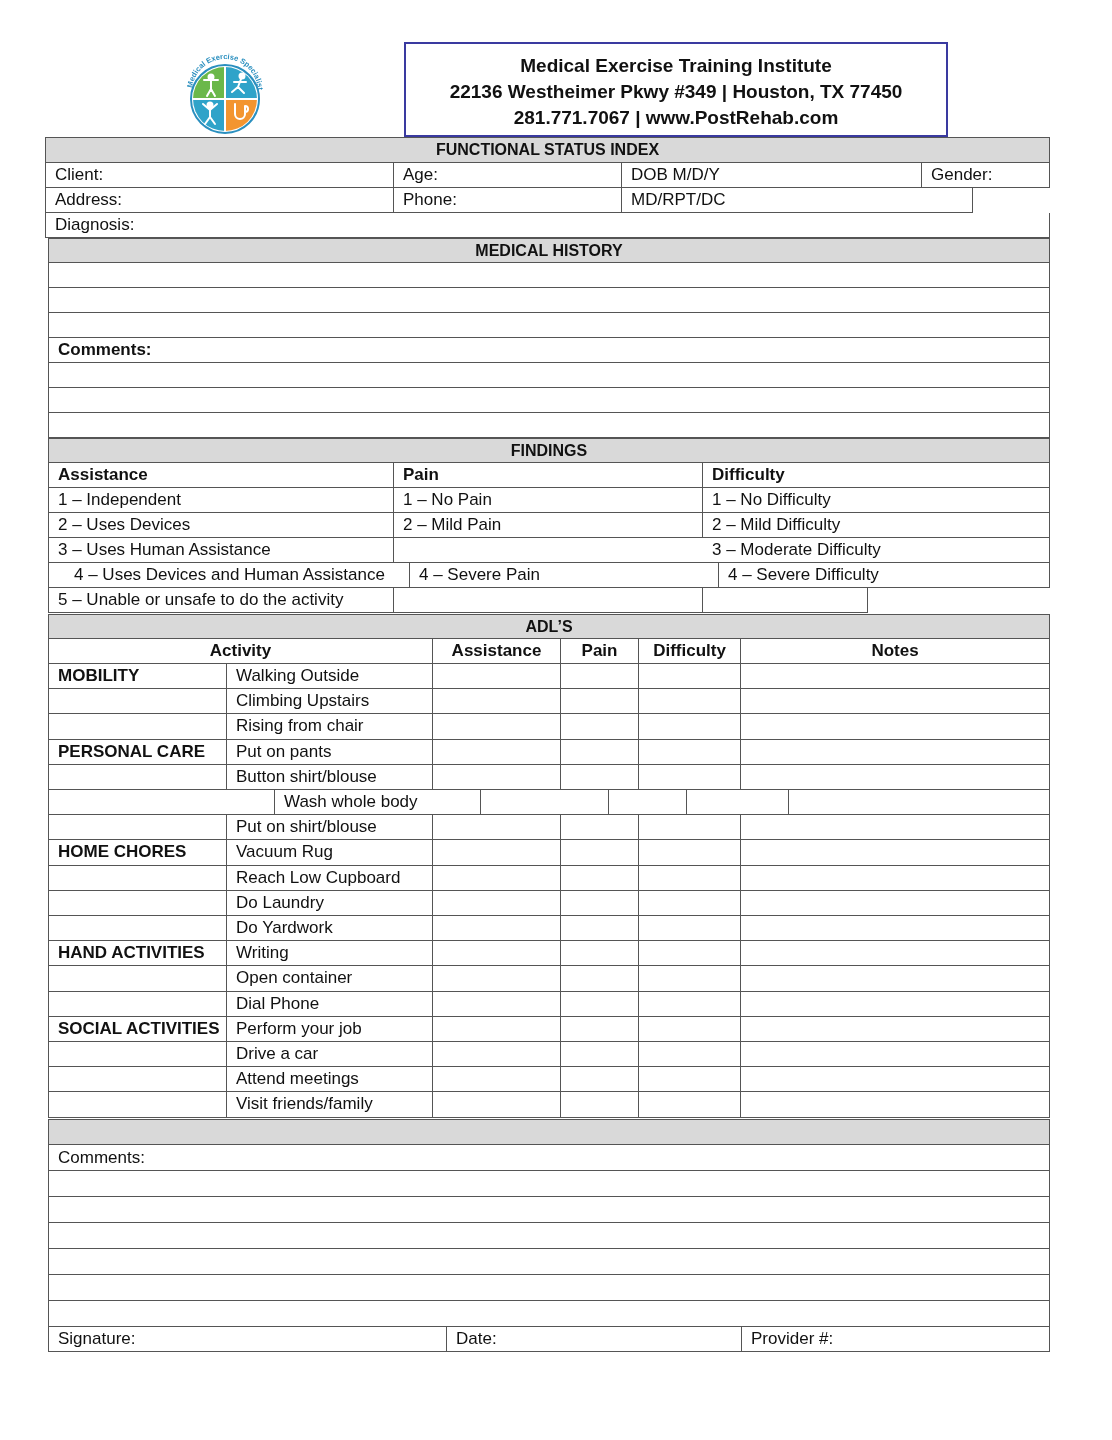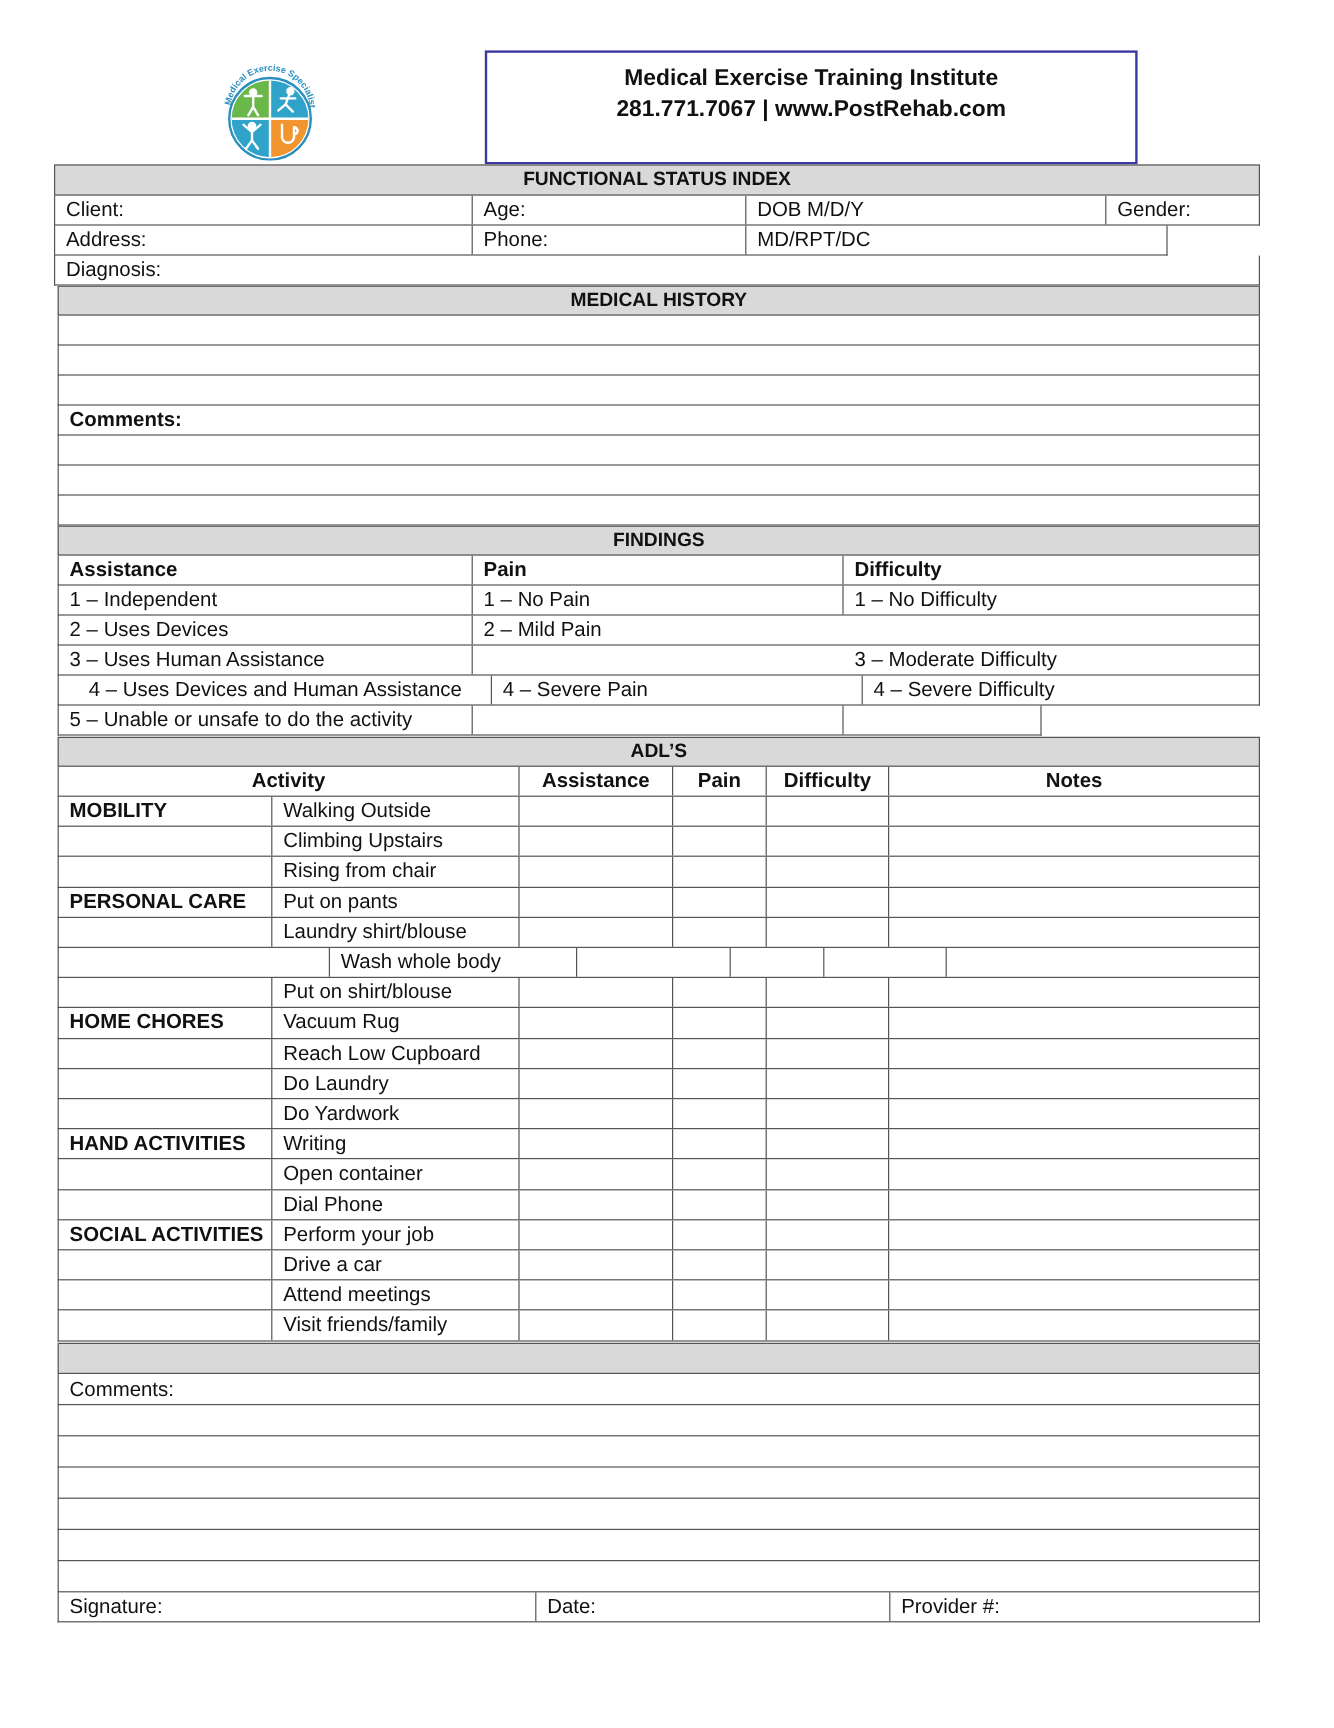--- a/index.html
+++ b/index.html
@@ -39,20 +39,21 @@
         <path d="M61,35 L58,43 M58,43 L52,48 M58,43 L64,49 M54,38 L66,38"></path>
       <circle cx="30" cy="61" r="2.5" fill="#fff"></circle>
         <path d="M30,64 L30,73 M23,60 L30,66 L37,60 M30,73 L25,80 M30,73 L35,80"></path>
       <path d="M55,60 L55,70 A5,5 0 0,0 65,70 L65,62 M65,62 A3,3 0 0,1 65,68"></path>
     </g>
   </svg>
 </div>
 
 <div class="abs header-box">
   <div>Medical Exercise Training Institute</div>
+  <div>22136 Westheimer Pkwy #349 | Houston, TX  77450</div>
   <div>281.771.7067  | www.PostRehab.com</div>
 </div>
 
 <div class="row gray" style="left:45px;top:137px;width:1005px;height:26px;border-top:1.5px solid #555;">
   <span>FUNCTIONAL STATUS INDEX</span>
 </div>
 
 <div class="row" style="left:45px;top:163px;width:1005px;height:25px;">
   <div class="c" style="width:348px">
       <span>Client:</span>
@@ -111,20 +112,21 @@
       <div class="c bold" style="flex: 1 1 0%;">Difficulty</div>
     </div>
     <div class="row" style="left: 48px; top: 488px; width: 1002px; height: 25px;">
       <div class="c" style="width: 345px;">1 – Independent</div>
       <div class="c" style="width: 309px;">1 – No Pain</div>
       <div class="c" style="flex: 1 1 0%;">1 – No Difficulty</div>
     </div>
     <div class="row" style="left: 48px; top: 513px; width: 1002px; height: 25px;">
       <div class="c" style="width: 345px;">2 – Uses Devices</div>
       <div class="c" style="width: 309px;">2 – Mild Pain</div>
+      <div class="c" style="flex: 1 1 0%;">2 – Mild Difficulty</div>
     </div>
     <div class="row" style="left: 48px; top: 538px; width: 1002px; height: 25px;">
       <div class="c" style="width: 345px;">3 – Uses Human Assistance</div>
       <div class="c" style="width: 309px; margin-top: 24px;">3 – Moderate Pain</div>
       <div class="c" style="flex: 1 1 0%;">3 – Moderate Difficulty</div>
     </div>
     <div class="row" style="left: 48px; top: 563px; width: 1002px; height: 25px; padding-left: 16px;">
       <div class="c" style="width: 345px;">4 – Uses Devices and Human Assistance</div>
       <div class="c" style="width: 309px;">4 – Severe Pain</div>
       <div class="c" style="flex: 1 1 0%;">4 – Severe Difficulty</div>
@@ -174,21 +176,21 @@
     <div class="row" style="left: 48px; top: 739.6px; width: 1002px; height: 25.2px;">
       <div class="c bold" style="width: 178px;">PERSONAL CARE</div>
       <div class="c" style="width: 206px;">Put on pants</div>
       <div class="c" style="width: 128px;"></div>
       <div class="c" style="width: 78px;"></div>
       <div class="c" style="width: 102px;"></div>
       <div class="c" style="flex: 1 1 0%;"></div>
     </div>
     <div class="row" style="left: 48px; top: 764.8px; width: 1002px; height: 25.2px;">
       <div class="c bold" style="width: 178px;"></div>
-      <div class="c" style="width: 206px;">Laundry shirt/blouse</div>
+      <div class="c" style="width: 206px;">Button shirt/blouse</div>
       <div class="c" style="width: 128px;"></div>
       <div class="c" style="width: 78px;"></div>
       <div class="c" style="width: 102px;"></div>
       <div class="c" style="flex: 1 1 0%;"></div>
     </div>
     <div class="row" style="left: 48px; top: 790px; width: 1002px; height: 25.2px; padding-left: 48px;">
       <div class="c bold" style="width: 178px;"></div>
       <div class="c" style="width: 206px;">Wash whole body</div>
       <div class="c" style="width: 128px;"></div>
       <div class="c" style="width: 78px;"></div>

